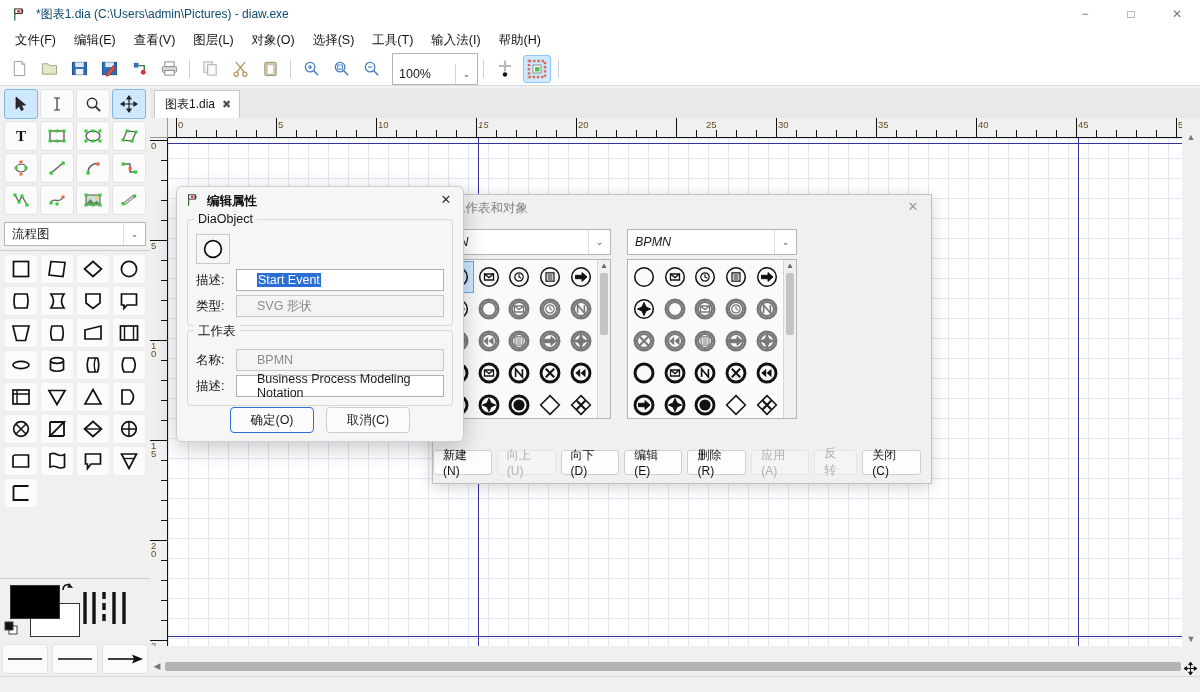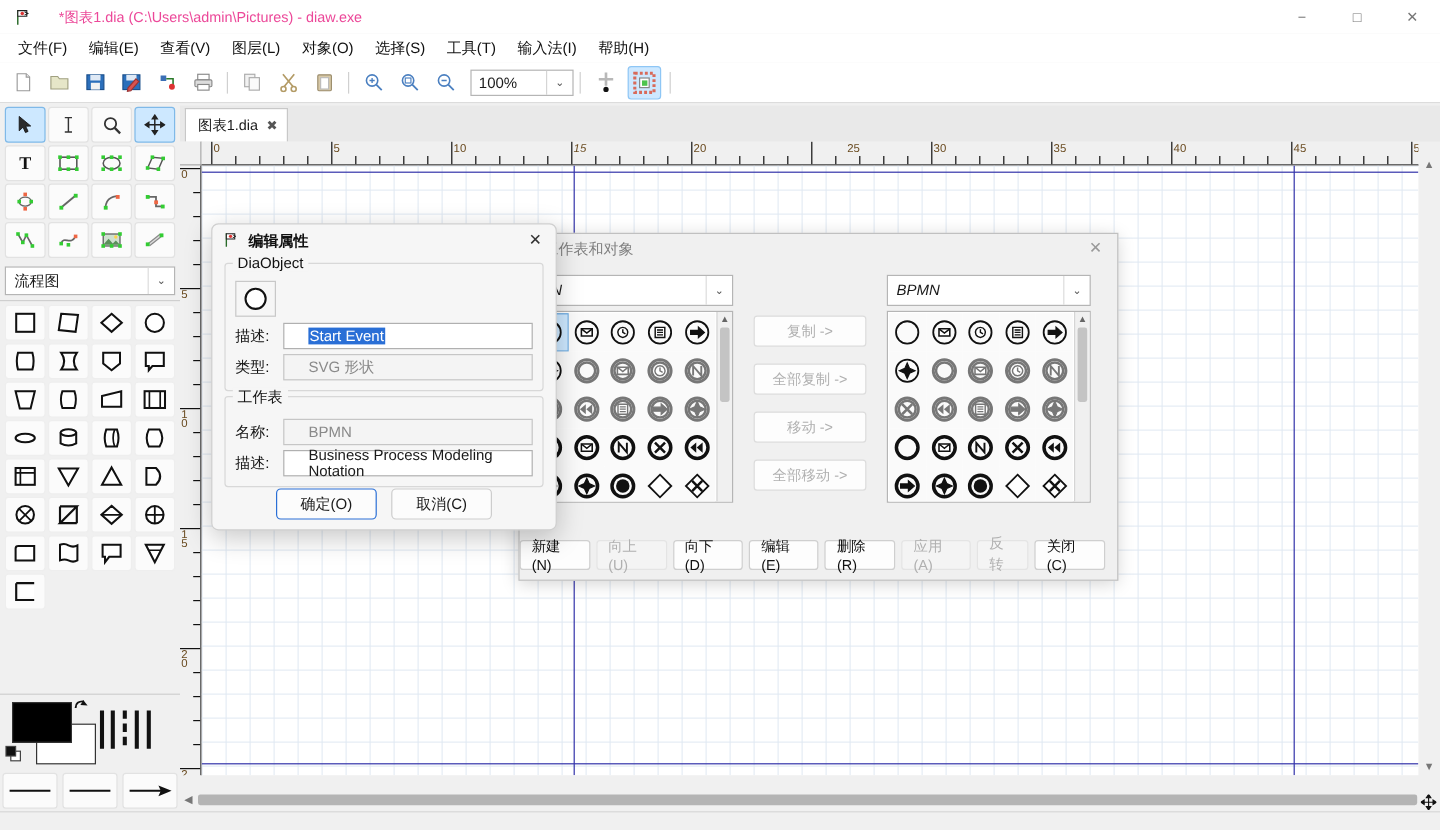--- a/index.html
+++ b/index.html
@@ -12,40 +12,40 @@
     -webkit-font-smoothing:antialiased;
   }
   .app { position:relative; width:1200px; height:692px; background:#f0f0f0; }
 
   
   .titlebar {
     position:absolute; left:0; top:0; width:1200px; height:28px;
     background:#ffffff; display:flex; align-items:center;
   }
   .titlebar .tb-icon { width:26px; display:flex; justify-content:center; align-items:center; margin-left:6px; }
-  .titlebar .tb-text { font-size:12px; color:#ec4899; margin-left:17px; }
+  .titlebar .tb-text { font-size:12px; color:#0c4a6e; margin-left:4px; }
   .wincontrols { position:absolute; right:0; top:0; height:28px; display:flex; }
   .wc { width:46px; height:28px; display:flex; align-items:center; justify-content:center; color:#777; font-size:12px; }
 
   
   .menubar {
     position:absolute; left:0; top:28px; width:1200px; height:24px;
     background:#ffffff; display:flex; align-items:center; padding-left:6px;
   }
   .menu-item { padding:3px 9px; font-size:12.5px; color:#111; white-space:nowrap; }
 
   
   .toolbar {
     position:absolute; left:0; top:52px; width:1200px; height:34px;
     background:#ffffff; display:flex; align-items:center; padding-left:4px;
     border-bottom:1px solid #dcdcdc;
   }
   .tb-btn { width:26px; height:26px; display:flex; align-items:center; justify-content:center; margin:0 2px; border-radius:3px; }
   .tb-sep { width:1px; height:18px; background:#d0d0d0; margin:0 5px; }
-  .zoombox { display:flex; align-items:flex-end; height:22px; border:1px solid #b5b5b5; background:#fff; margin-left:6px; }
+  .zoombox { display:flex; align-items:flex-end; height:32px; border:1px solid #b5b5b5; background:#fff; margin-left:6px; }
   .zoombox .zval { width:62px; padding:0 6px; font-size:12.5px; line-height:20px; }
   .zoombox .zarrow { width:22px; height:20px; border-left:1px solid #d5d5d5; display:flex; align-items:center; justify-content:center; color:#555; font-size:9px; }
   .tb-toggle { width:28px; height:28px; display:flex; align-items:center; justify-content:center; margin:0 2px; border-radius:3px; }
   .tb-toggle.on { background:#cde8ff; border:1px solid #8ec6f5; }
 
   
   .leftpanel { position:absolute; left:0; top:86px; width:150px; height:606px; background:#f0f0f0; }
   .toolgrid { display:grid; grid-template-columns:repeat(4,36px); padding:2px 2px 0 3px; }
   .toolcell {
     width:34px; height:30px; margin:1px; background:#fbfbfb; border:1px solid #e2e2e2;
@@ -980,26 +980,20 @@
                   <path d="M6.8 6.8 L15.2 15.2 M15.2 6.8 L6.8 15.2" fill="none" stroke="#111" stroke-width="2.1"></path>
                 </svg>
               </div>
             </div>
           <div class="ipane-sb">
             <div class="up">▲</div>
             <div class="thumb"></div>
           </div>
         </div>
       </div>
-      <div class="sd-mid">
-        <div class="midbtn">复制 -&gt;</div>
-        <div class="midbtn">全部复制 -&gt;</div>
-        <div class="midbtn">移动 -&gt;</div>
-        <div class="midbtn">全部移动 -&gt;</div>
-      </div>
       <div class="sd-col">
         <div class="combo">
           <span>BPMN</span>
           <div class="arr">⌄</div>
         </div>
         <div class="iconpane">
           <div class="iconwrap" id="rightIcons">
               <div class="icell">
                 <svg width="22" height="22" viewBox="0 0 22 22">
                   <circle cx="11" cy="11" r="9.3" fill="none" stroke="#111" stroke-width="1.5"></circle>

